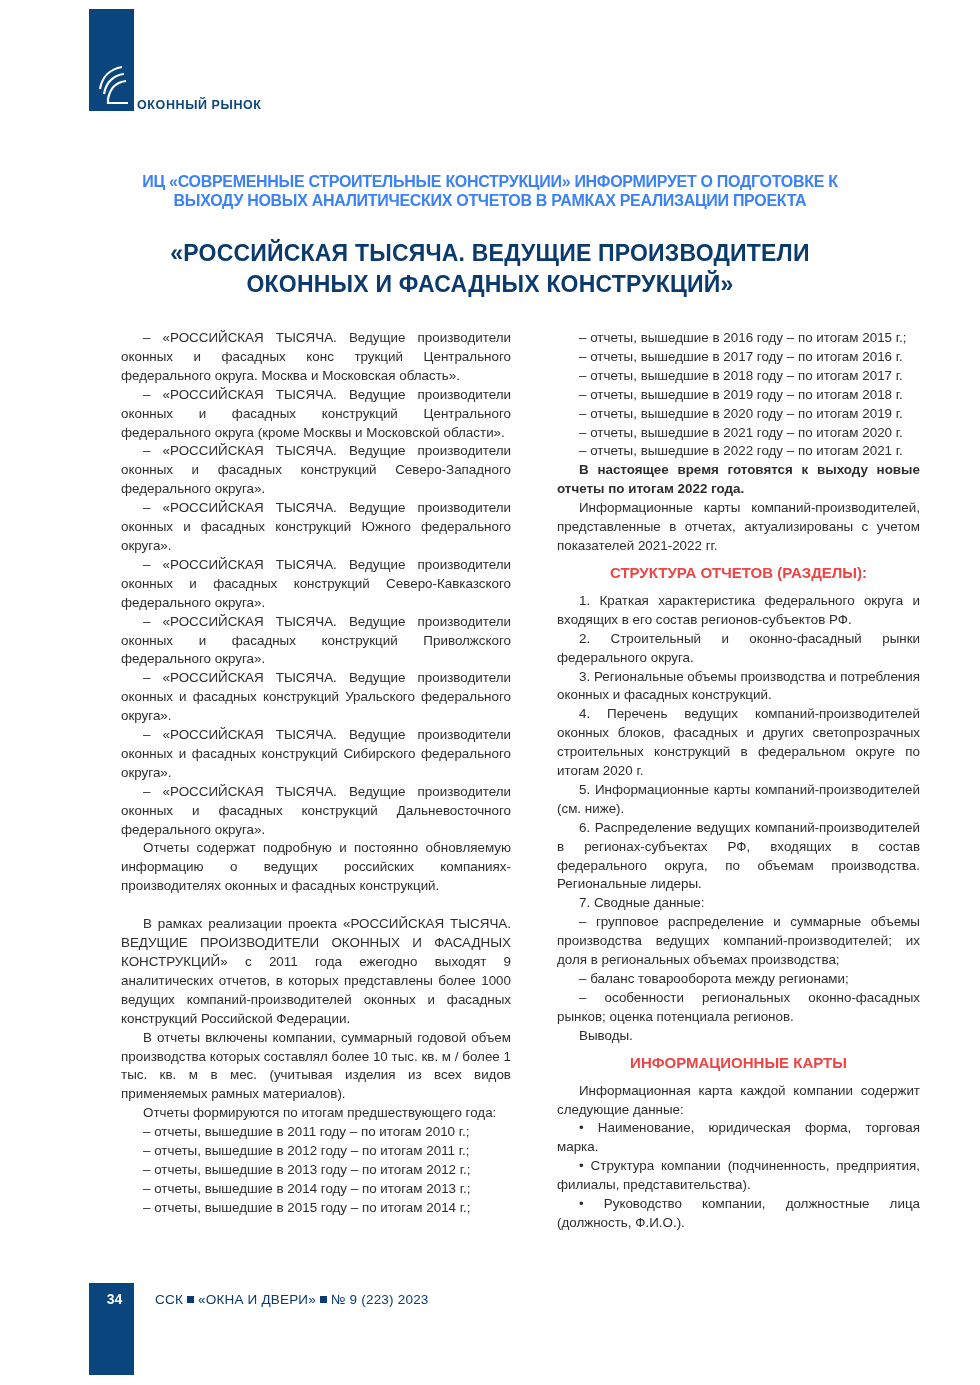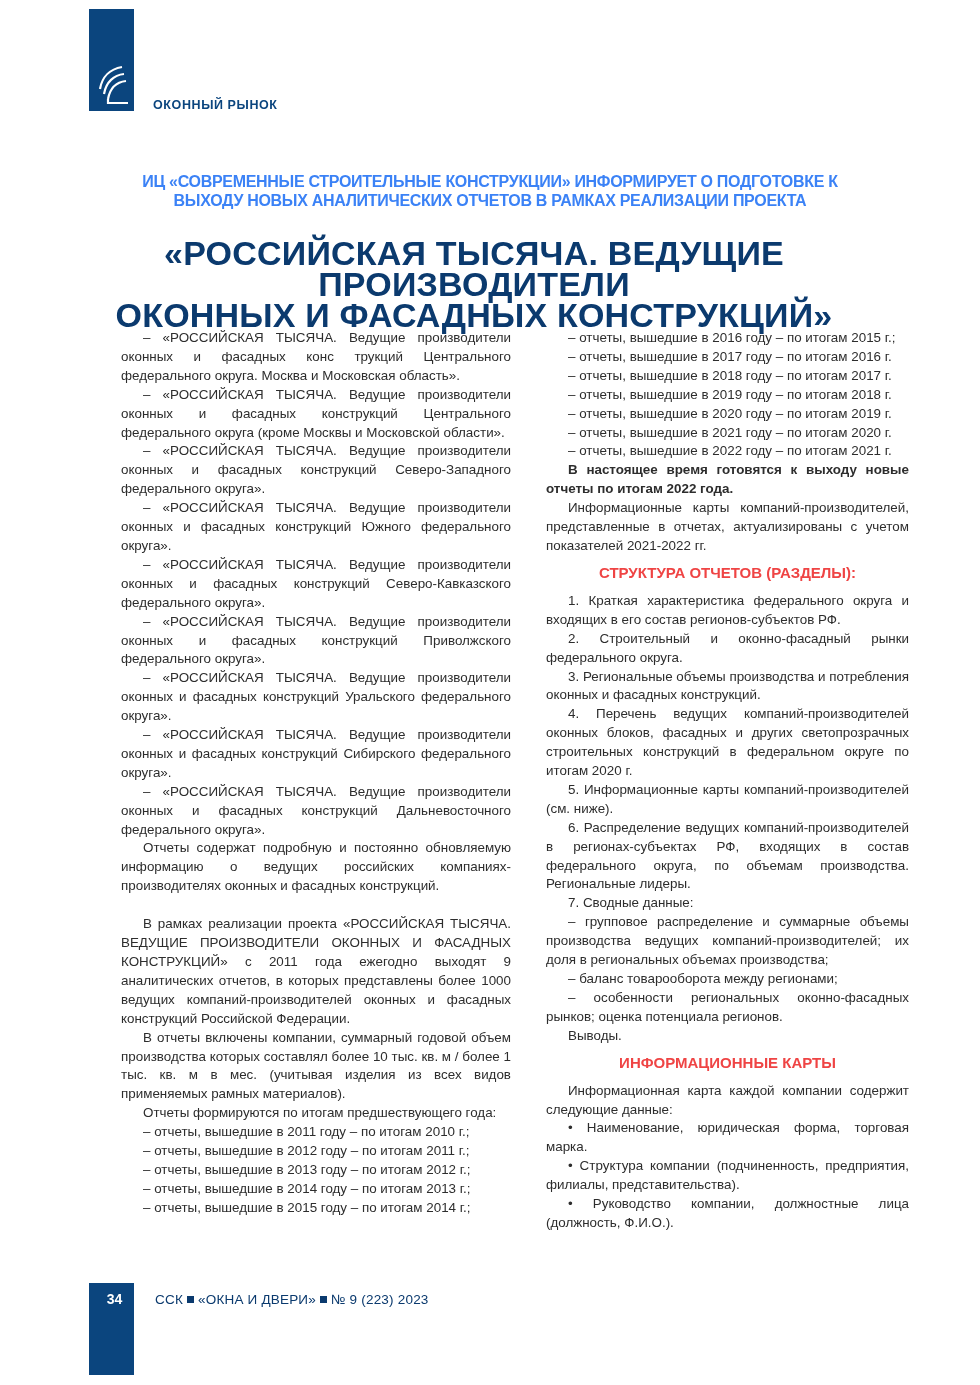--- a/index.html
+++ b/index.html
@@ -1,28 +1,28 @@
 <!DOCTYPE html>
 <html><head>
 <meta charset="utf-8">
 <style>
   html, body { margin: 0; padding: 0; background: #ffffff; }
   body { width: 980px; height: 1385px; position: relative; overflow: hidden;
          font-family: "Liberation Sans", sans-serif; color: #2b2b2b; }
   .top-bar { position: absolute; left: 89px; top: 9px; width: 45px; height: 102px; background: #0b457e; }
   .logo { position: absolute; left: 94px; top: 63px; width: 36px; height: 44px; }
-  .section-label { position: absolute; left: 153px; top: 98px; font-size: 12.5px; font-weight: bold;
+  .section-label { position: absolute; left: 137px; top: 98px; font-size: 12.5px; font-weight: bold;
                    letter-spacing: 0.6px; color: #0b457e; }
   .subtitle { position: absolute; left: 100px; top: 172px; width: 780px; text-align: center;
               color: #3b82f6; font-size: 16px; line-height: 19px; font-weight: bold; letter-spacing: -0.3px; }
-  .title { position: absolute; left: 84px; top: 238px; width: 780px; text-align: center;
-           color: #0b3a6e; font-size: 34px; line-height: 31px; font-weight: bold; letter-spacing: 0.2px; }
+  .title { position: absolute; left: 100px; top: 238px; width: 780px; text-align: center;
+           color: #0b3a6e; font-size: 23px; line-height: 31px; font-weight: bold; letter-spacing: 0.2px; }
   .col { position: absolute; font-size: 13.4px; line-height: 18.9px; color: #2d2d2d; text-align: justify; margin-left: 32px; }
   .col-left { left: 89px; top: 329px; width: 390px; }
-  .col-right { left: 514px; top: 329px; width: 363px; }
+  .col-right { left: 525px; top: 329px; width: 363px; }
   .p { margin: 0; text-indent: 22px; }
   .bold { font-weight: bold; }
   .gap { height: 19px; }
   .h2 { margin: 8px 0 10px 0; text-align: center; font-weight: bold; color: #ef4444; font-size: 15px; line-height: 18px; text-indent: 0; }
   .footer-bar { position: absolute; left: 89px; top: 1283px; width: 45px; height: 92px; background: #0b457e; }
   .page-num { position: absolute; left: 89px; top: 1291px; width: 51px; text-align: center; color: #fff;
               font-weight: bold; font-size: 14px; }
   .footer-text { position: absolute; left: 155px; top: 1292px; font-size: 13.5px; color: #0b3a6e; letter-spacing: 0.2px; }
   .sq { display: inline-block; width: 7px; height: 7px; background: #0b3a6e; margin: 0 4px 1px 4px; vertical-align: middle; }
 </style>

